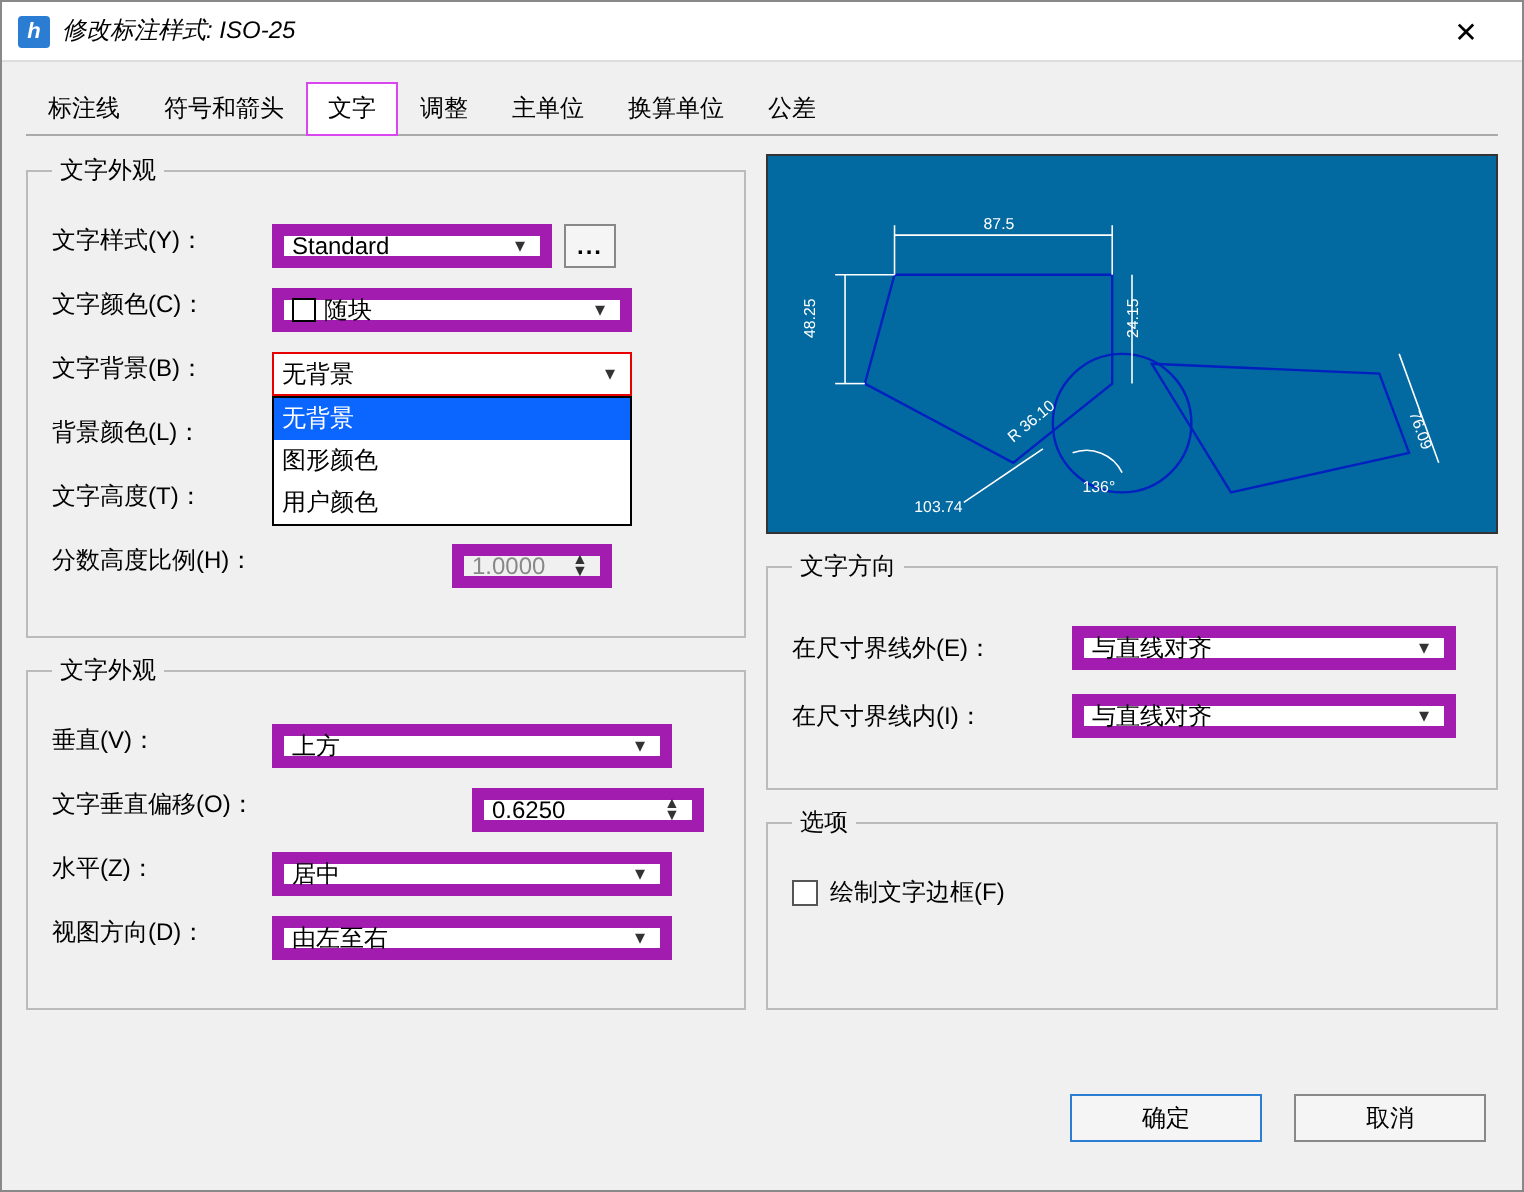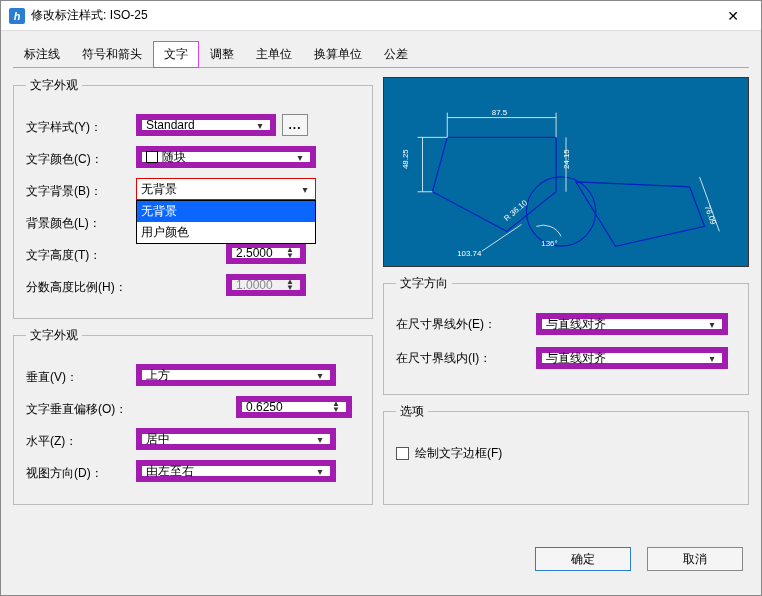--- a/index.html
+++ b/index.html
@@ -1,33 +1,33 @@
 <!DOCTYPE html>
 <html><head>
 <meta charset="utf-8">
 <style>
   * { box-sizing: border-box; font-family: "Microsoft YaHei", "SimSun", sans-serif; }
   body { margin: 0; background: #f0f0f0; font-size: 12px; color: #000; }
   .window { width: 762px; height: 596px; background: #f0f0f0; border: 1px solid #888; position: relative; }
   .titlebar { height: 30px; background: #fff; display: flex; align-items: center; padding: 0 8px; border-bottom: 1px solid #ddd; }
   .ticon { width: 16px; height: 16px; background: #2b7cd3; color: #fff; font-style: italic; font-weight: bold; font-size: 11px; display: flex; align-items: center; justify-content: center; margin-right: 6px; border-radius: 2px; }
-  .title { flex: 1; font-size: 12px; }
+  .title { flex: 1; font-size: 12px; font-style: italic; }
   .closex { width: 40px; text-align: center; font-size: 14px; cursor: pointer; }
   .tabs { display: flex; padding: 10px 12px 0 12px; gap: 0; }
   .tab { padding: 4px 10px; border: 1px solid transparent; cursor: pointer; font-size: 12px; }
   .tab.active { background: #fff; border: 1px solid #aaa; border-bottom: 1px solid #fff; position: relative; z-index: 2; }
   .tab.hl { border: 1px solid #d946ef; }
   .tabline { height: 1px; background: #aaa; margin: 0 12px; position: relative; top: -1px; z-index: 1; }
   .body { display: flex; padding: 8px 12px; gap: 10px; }
   .col { display: flex; flex-direction: column; gap: 8px; }
   .leftcol { width: 360px; }
   .rightcol { flex: 1; }
   fieldset { border: 1px solid #bbb; padding: 10px 12px 14px 12px; margin: 0; }
   legend { font-size: 12px; padding: 0 4px; }
-  .row { display: flex; align-items: flex-end; margin: 8px 0; height: 24px; }
+  .row { display: flex; align-items: flex-start; margin: 8px 0; height: 24px; }
   .lbl { width: 110px; font-size: 12px; }
   .combo, .numbox { height: 22px; border: 6px solid #a21caf; background: #fff; display: flex; align-items: center; padding: 0 4px; position: relative; }
   .combo { width: 200px; }
   .combo .arrow, .numbox .spin { position: absolute; right: 2px; top: 1px; bottom: 1px; width: 16px; display: flex; flex-direction: column; align-items: center; justify-content: center; font-size: 9px; color: #333; }
   .combo .arrow { font-size: 10px; }
   .numbox { width: 100px; }
   .numbox .spin div { height: 8px; line-height: 6px; font-size: 8px; }
   .combo.sm { width: 140px; }
   .ellips { width: 26px; height: 22px; border: 1px solid #888; background: #f5f5f5; margin-left: 6px; display: flex; align-items: center; justify-content: center; cursor: pointer; font-weight: bold; letter-spacing: 1px; }
   .swatch { width: 12px; height: 12px; border: 1px solid #000; background: #fff; margin-right: 4px; }
@@ -92,20 +92,21 @@
           </div>
         </div>
 
         <div class="row">
           <div class="lbl">文字背景(B)：</div>
           <div class="combo dd-open" style="width:180px">
             <span>无背景</span>
             <span class="arrow">▾</span>
             <div class="dd-list">
               <div class="dd-item sel">无背景</div>
+              <div class="dd-item">图形颜色</div>
               <div class="dd-item">用户颜色</div>
             </div>
           </div>
         </div>
 
         <div class="row">
           <div class="lbl">背景颜色(L)：</div>
         </div>
 
         <div class="row">

